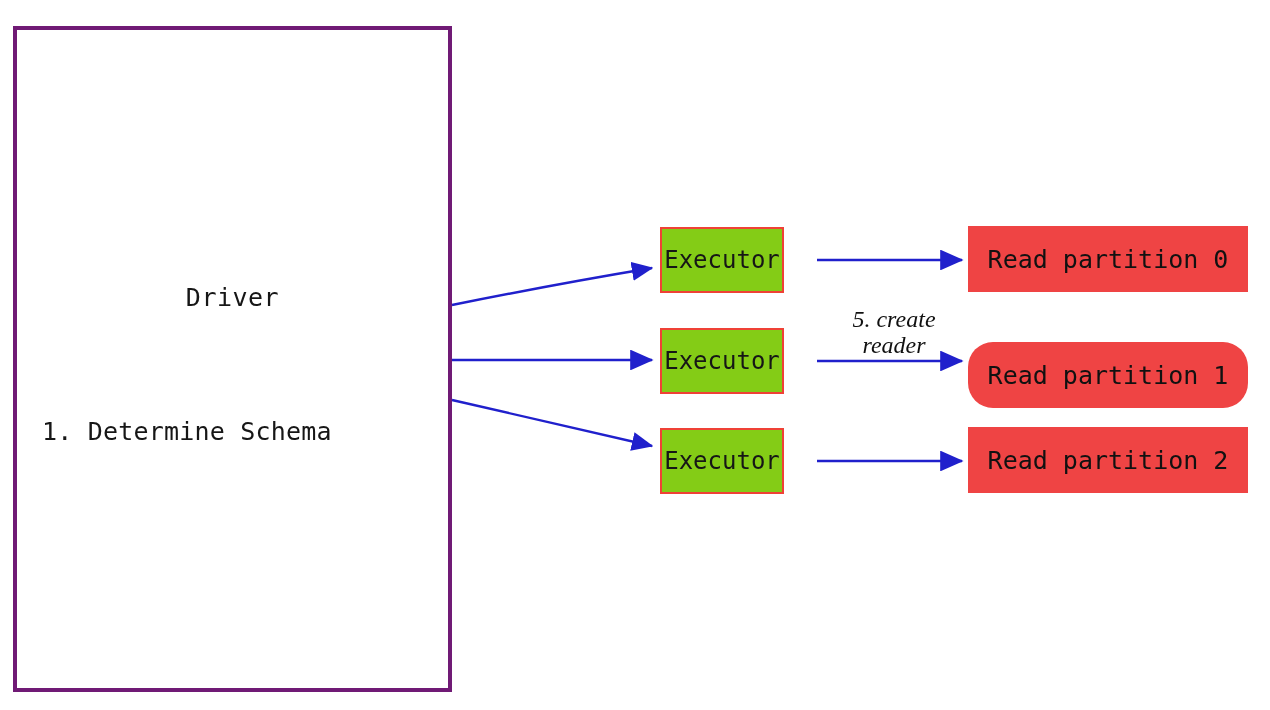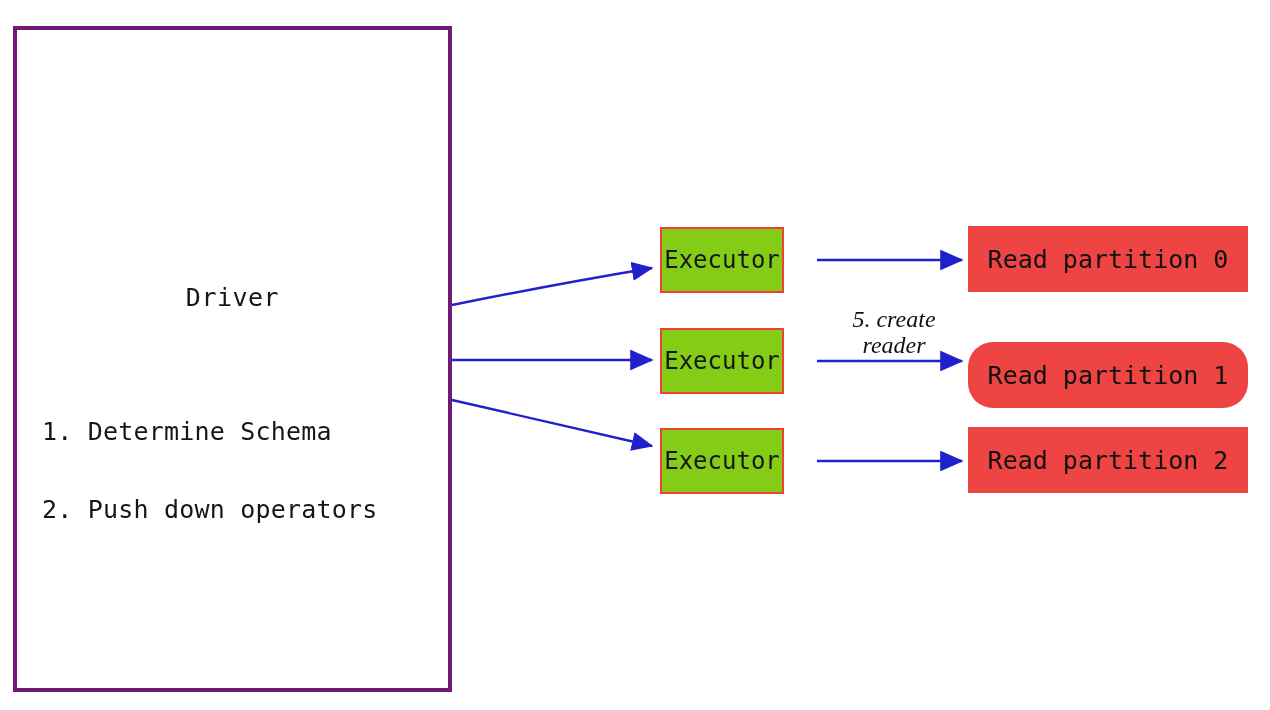--- a/index.html
+++ b/index.html
@@ -116,21 +116,20 @@
 </style>
 </head>
 <body>
 
 <div id="canvas">
 
   <div class="box driver-box">
     <div class="driver-title">Driver</div>
     <div class="driver-list">
       <div>1. Determine Schema</div>
-      <div>2. Push down operators</div>
     </div>
   </div>
 
   <div class="box executor-box exec-1">
     <span>Executor</span>
   </div>
   <div class="box executor-box exec-2">
     <span>Executor</span>
   </div>
   <div class="box executor-box exec-3">

